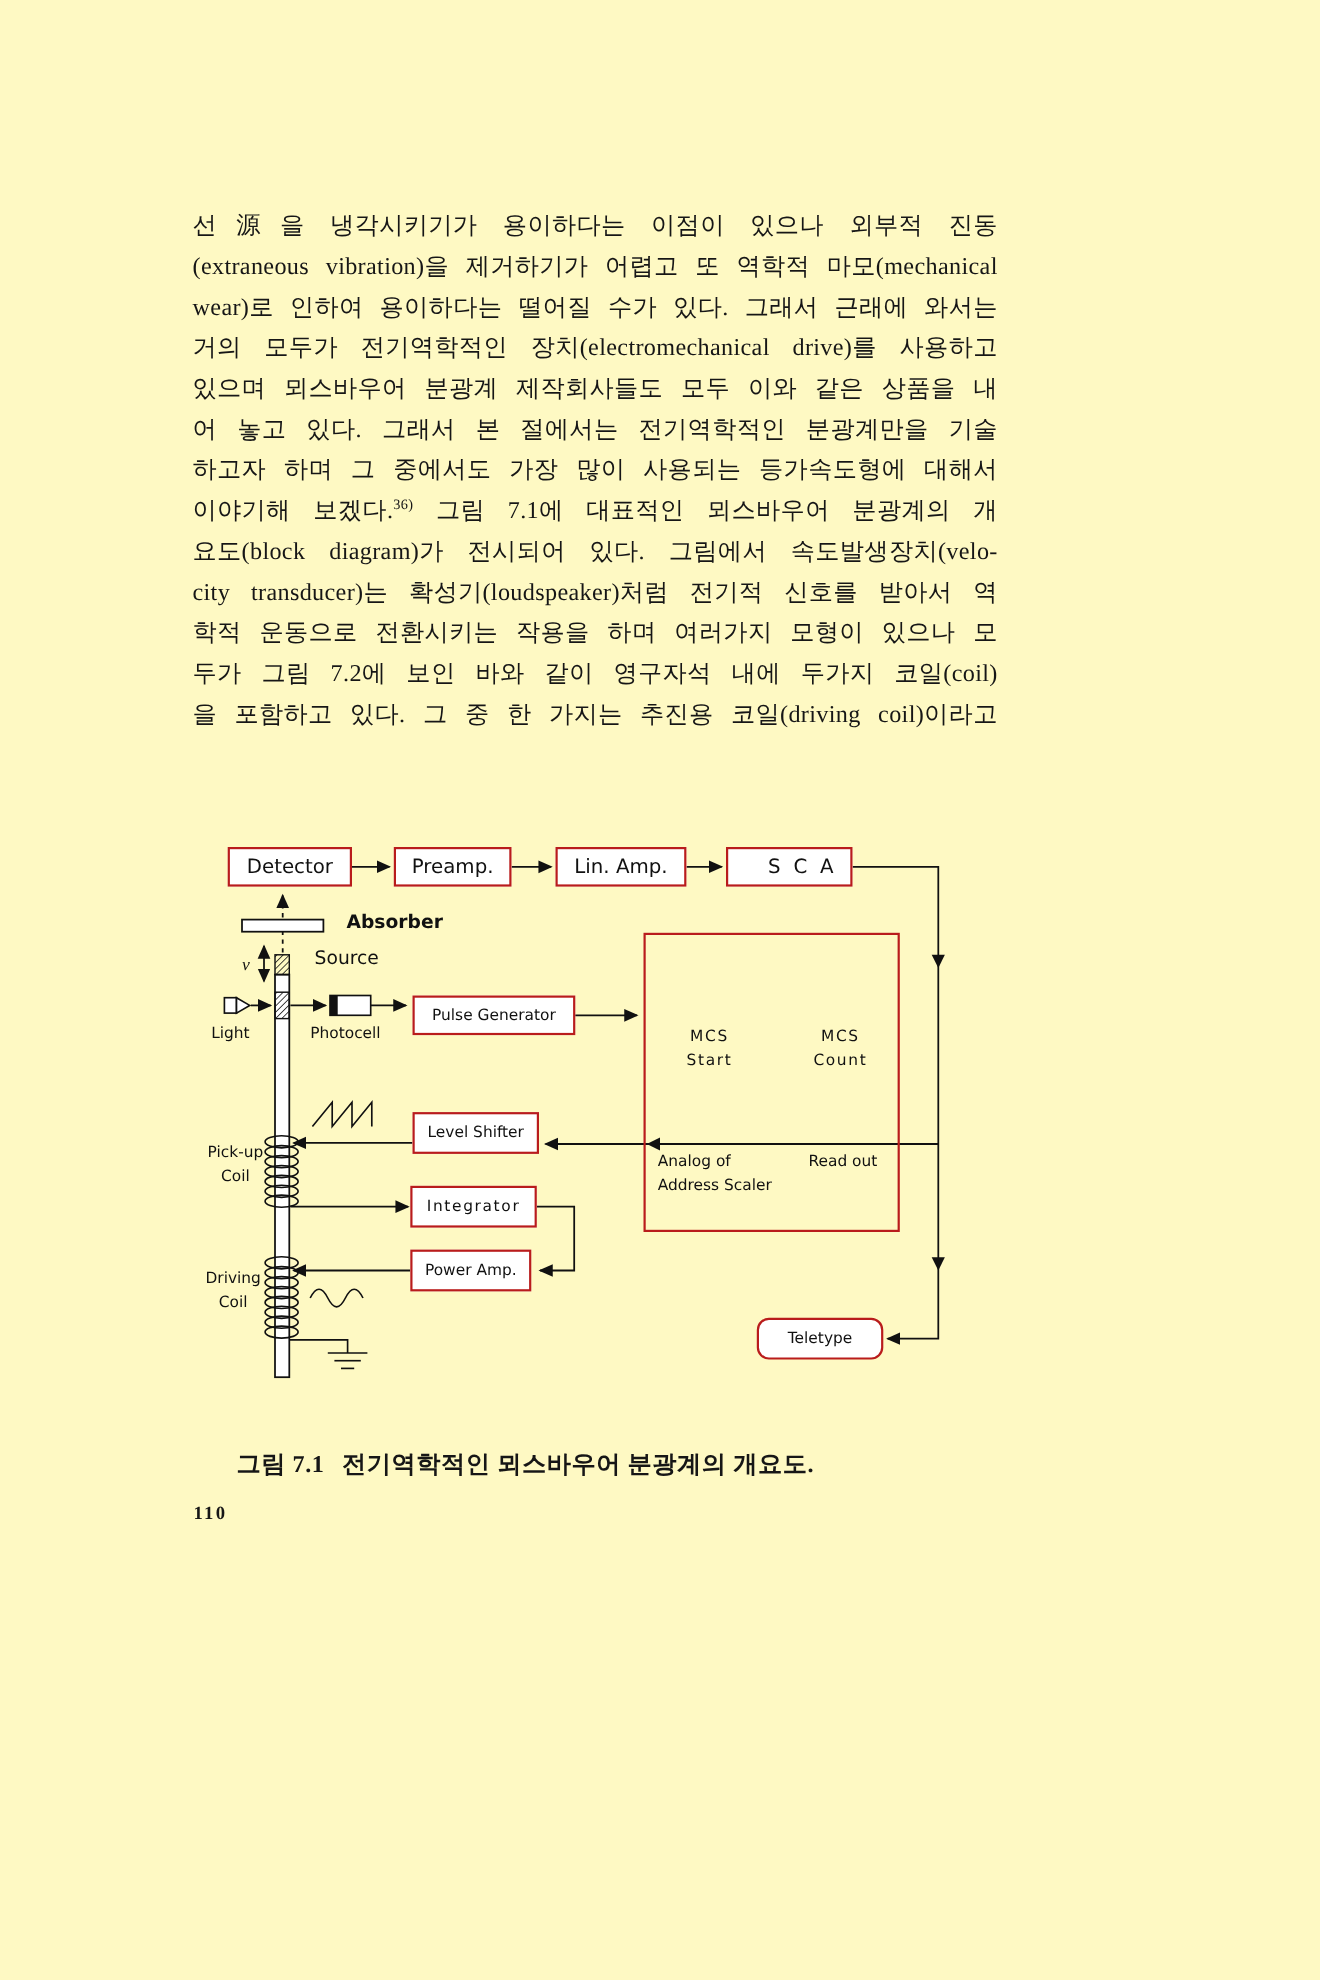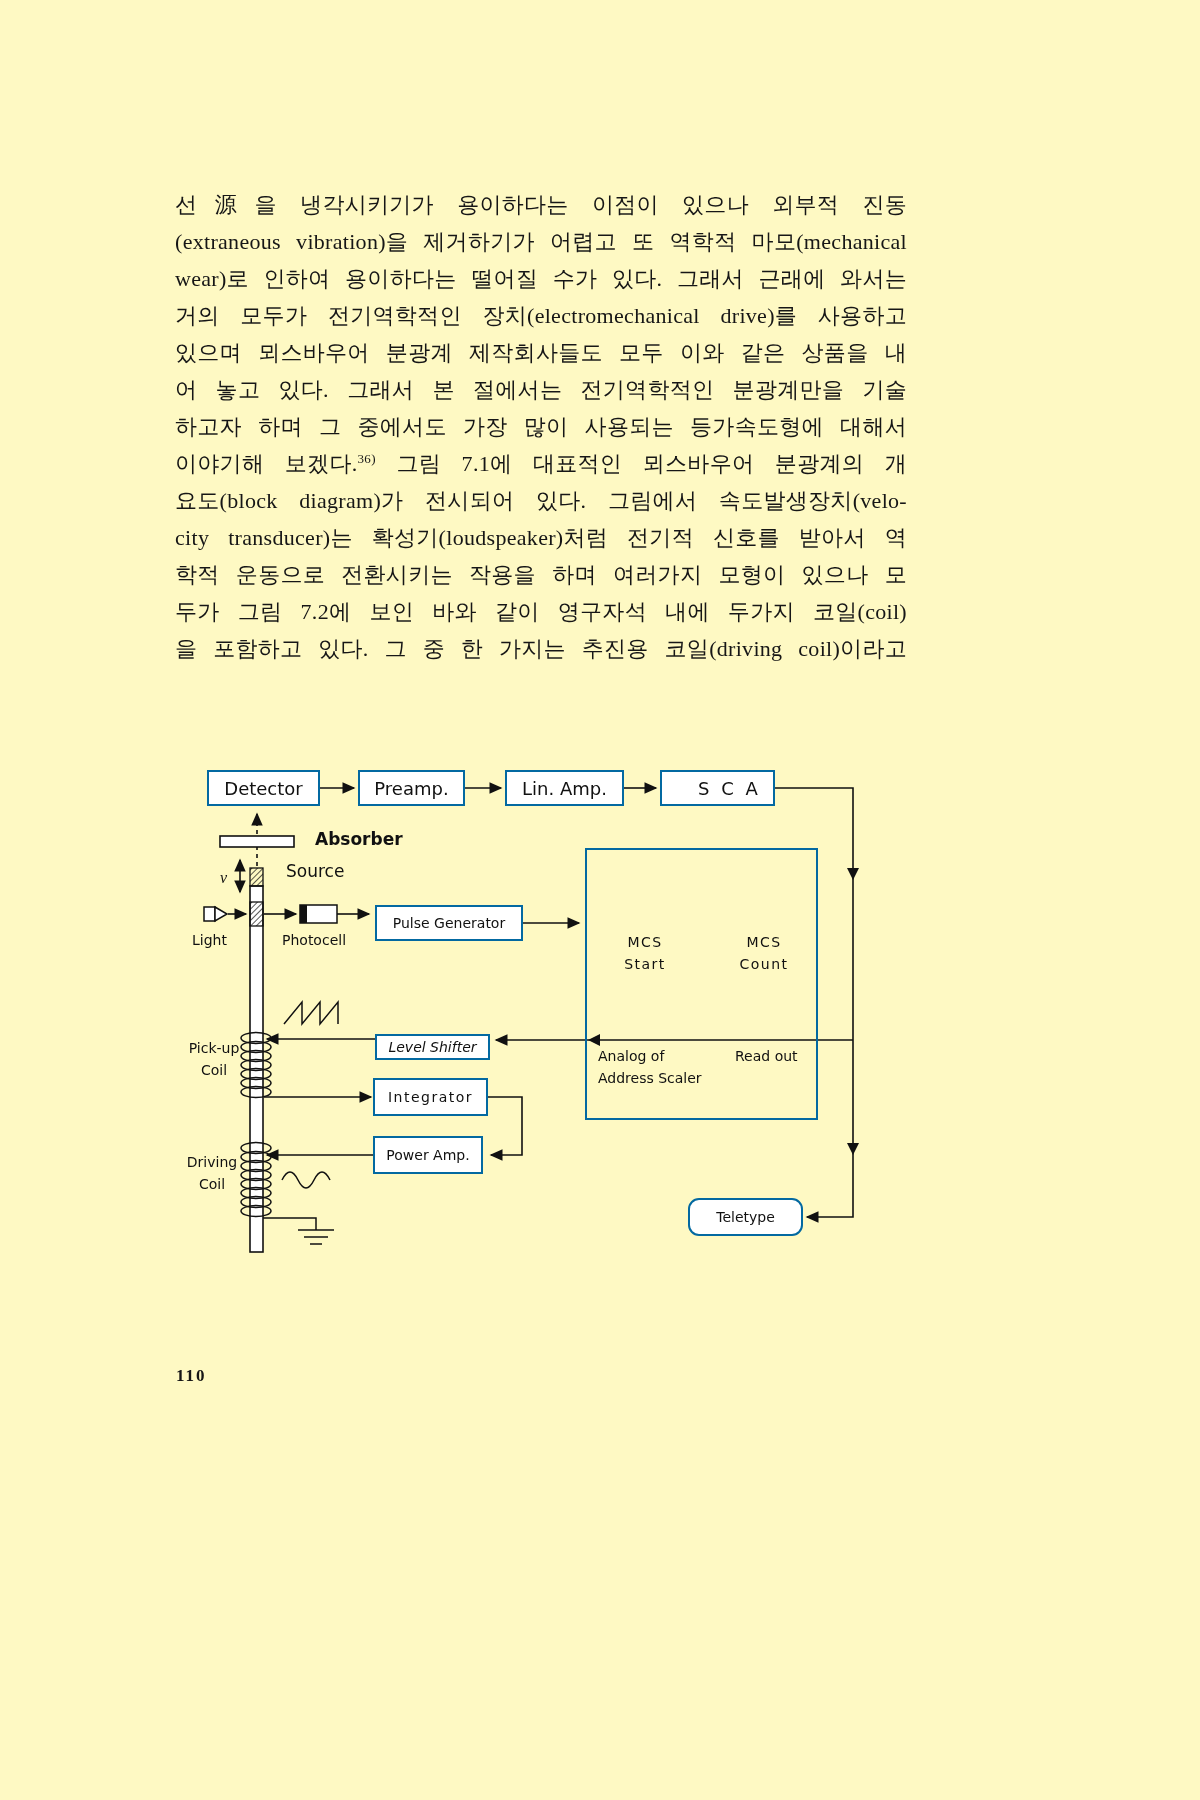--- a/index.html
+++ b/index.html
@@ -12,21 +12,21 @@
     position:absolute; left:175px; top:186px; width:732px;
     font-size:22px; line-height:37px; letter-spacing:0.3px;
   }
   .tline { text-align:justify; text-align-last:justify; }
   sup.fnmark { font-size:13px; line-height:0; vertical-align:super; }
 
   .figure { position:absolute; left:170px; top:740px; width:730px; height:580px; }
   .fig-svg { position:absolute; left:0; top:0; }
   .fbox {
     position:absolute; box-sizing:border-box;
-    border:2px solid #0369a1; background:#ffffff;
+    border:2px solid #b91c1c; background:#ffffff;
     display:flex; align-items:center; justify-content:center;
     font-family:"DejaVu Sans","Liberation Sans",sans-serif; color:#111;
   }
   .fbox.big   { font-size:18px; }
   .fbox.small { font-size:14px; }
   .fbox.mca   { background:transparent; }
   .flabel {
     position:absolute; font-family:"DejaVu Sans","Liberation Sans",sans-serif;
     color:#111; font-size:14px; line-height:1.55;
   }
@@ -164,34 +164,37 @@
         <line x1="140" y1="504" x2="152" y2="504"></line>
       </g>
     </svg>
 
     <div class="fbox big" style="left:37px; top:30px; width:113px; height:36px;">Detector</div>
     <div class="fbox big" style="left:188px; top:30px; width:107px; height:36px;">Preamp.</div>
     <div class="fbox big" style="left:335px; top:30px; width:119px; height:36px;">Lin. Amp.</div>
     <div class="fbox big" style="left:490px; top:30px; width:115px; height:36px; letter-spacing:3px;padding-left:24px;">S C A</div>
     <div class="fbox small" style="left:205px; top:165px; width:148px; height:36px;">Pulse Generator</div>
     <div class="fbox mca" style="left:415px; top:108px; width:233px; height:272px;"></div>
-    <div class="fbox small" style="left:205px; top:294px; width:115px; height:26px;font-style:italic;">Level Shifter</div>
+    <div class="fbox small" style="left:205px; top:271px; width:115px; height:38px;">Level Shifter</div>
     <div class="fbox small" style="left:203px; top:338px; width:115px; height:38px; letter-spacing:1.5px;">Integrator</div>
     <div class="fbox small" style="left:203px; top:396px; width:110px; height:38px;">Power Amp.</div>
     <div class="fbox small" style="left:518px; top:458px; width:115px; height:38px;border-radius:11px;">Teletype</div>
 
     <div class="flabel lab-lg" style="left:145px; top:86px;font-weight:bold;">Absorber</div>
     <div class="flabel lab-lg" style="left:116px; top:118px;">Source</div>
     <div class="flabel v-label" style="left:50px; top:126px;">v</div>
     <div class="flabel" style="left:22px; top:190px;">Light</div>
     <div class="flabel" style="left:112px; top:190px;">Photocell</div>
     <div class="flabel center lab-sp" style="left:440px; top:192px; width:70px;">MCS Start</div>
     <div class="flabel center lab-sp" style="left:557px; top:192px; width:74px;">MCS Count</div>
     <div class="flabel" style="left:428px; top:306px; width:112px;">Analog of Address Scaler</div>
     <div class="flabel" style="left:565px; top:306px;">Read out</div>
     <div class="flabel center" style="left:12px; top:298px; width:64px;">Pick-up Coil</div>
     <div class="flabel center" style="left:10px; top:412px; width:64px;">Driving Coil</div>
   </div>
 
+  <div class="caption">
+    <span class="cap-label">그림 7.1</span><span class="cap-text">전기역학적인 뫼스바우어 분광계의 개요도.</span>
+  </div>
 
   <div class="pagenum">110</div>
 
 </div>
 
 </body></html>

